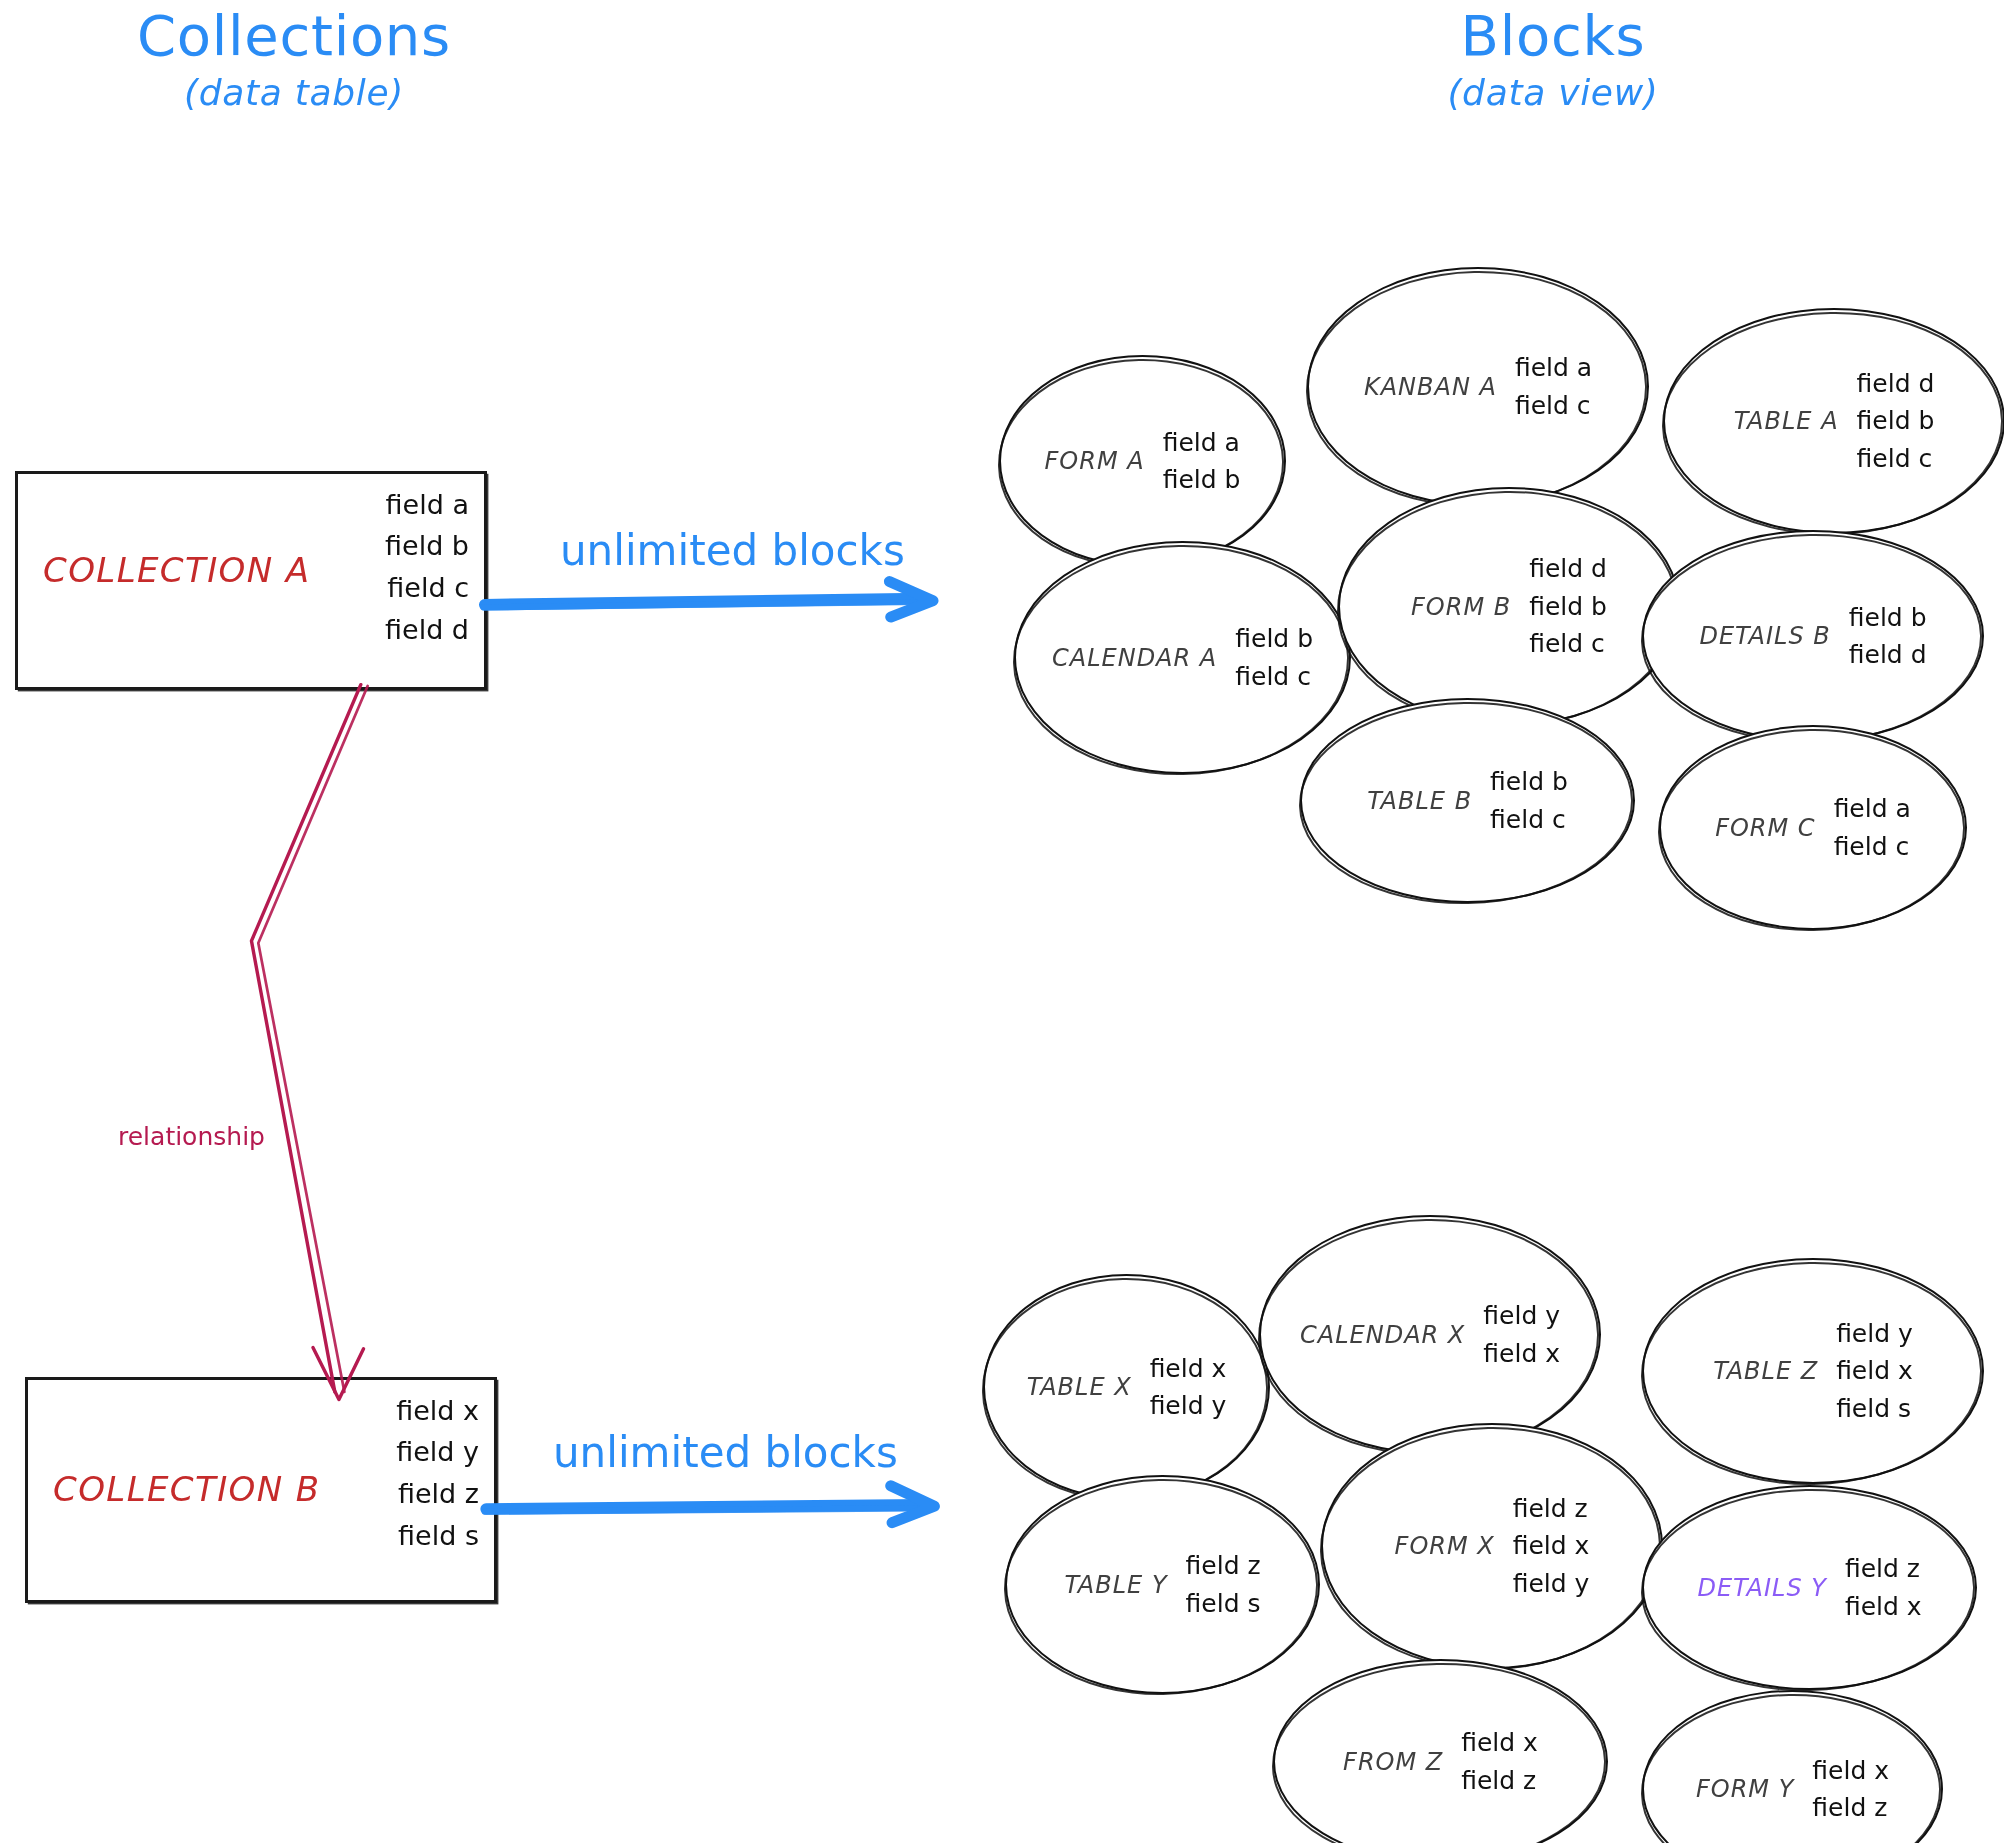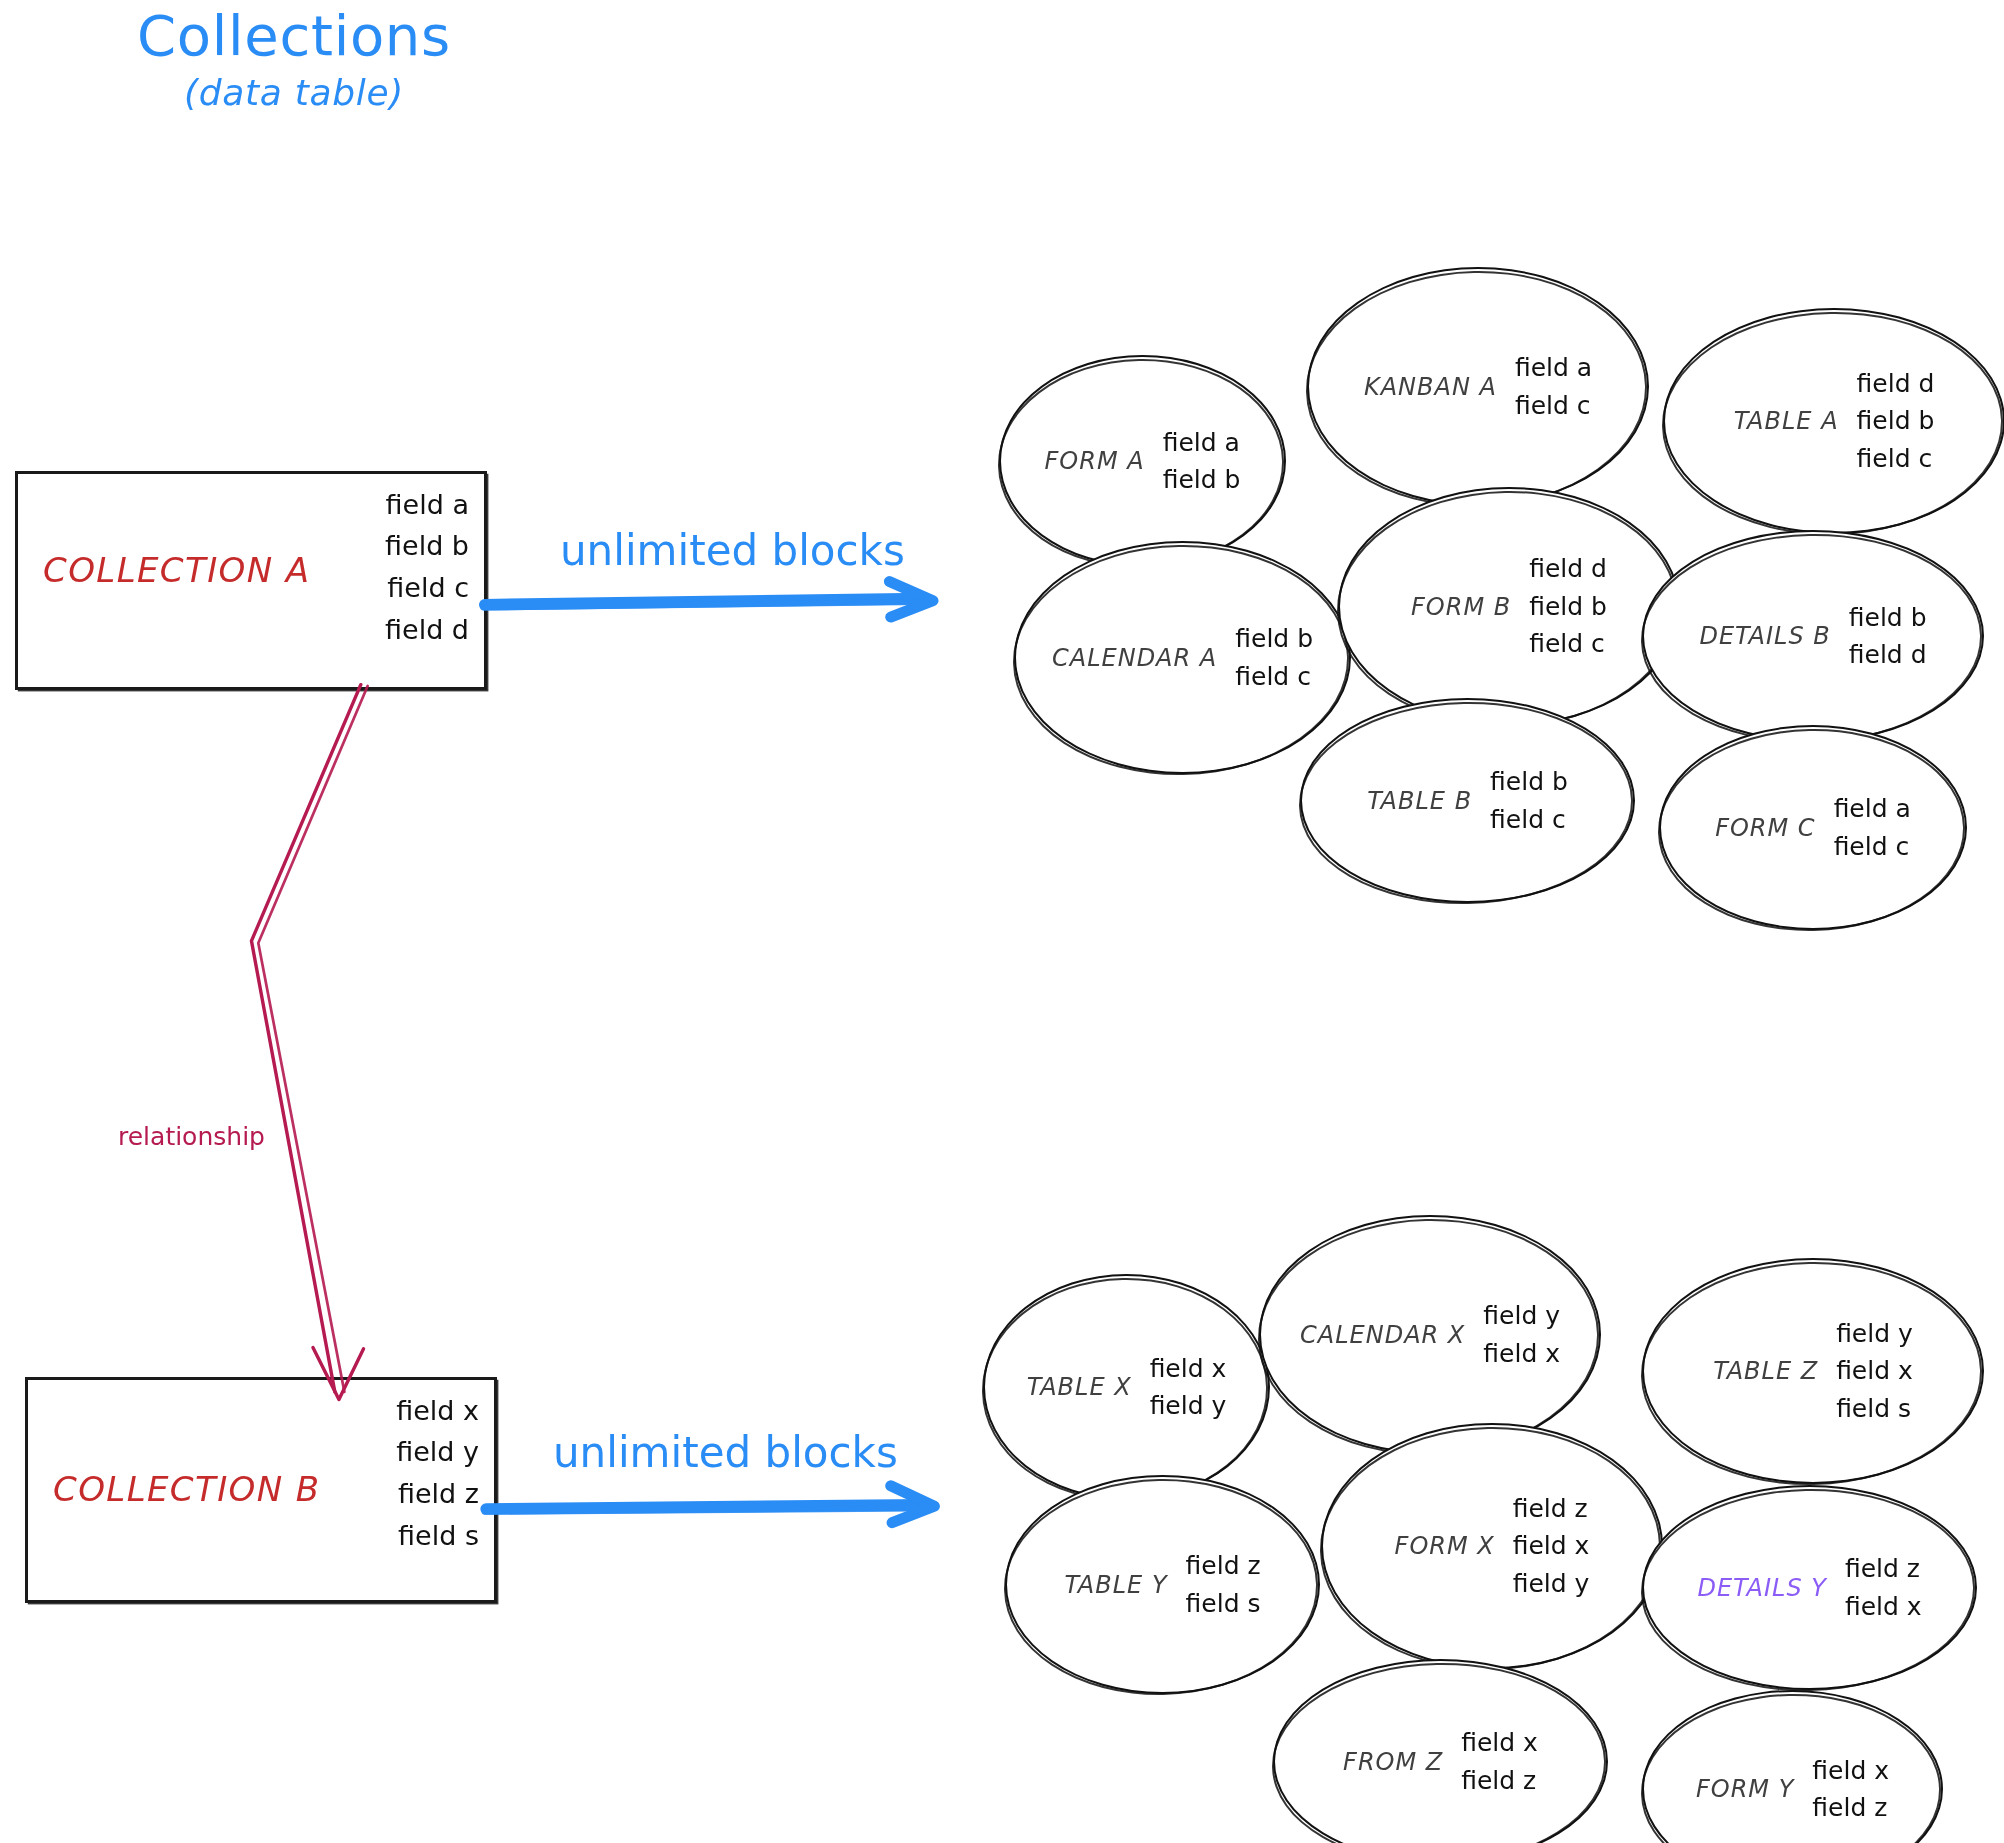--- a/index.html
+++ b/index.html
@@ -137,20 +137,22 @@
 <body>
 
 <div id="canvas">
 
   <div class="col-title" style="left:68px; top:6.8px; width:452px;">
     <span class="main">Collections</span>
     <span class="sub">(data table)</span>
   </div>
 
   <div class="col-title" style="left:1327px; top:6.8px; width:452px;">
+    <span class="main">Blocks</span>
+    <span class="sub">(data view)</span>
   </div>
 
   <div class="collection-box" style="left:15px; top:471px; width:472px; height:219px;">
     <div class="collection-name" style="left:25px; top:76px;">COLLECTION A</div>
     <div class="collection-fields">
       <div>field a</div>
       <div>field b</div>
       <div>field c</div>
       <div>field d</div>
     </div>

